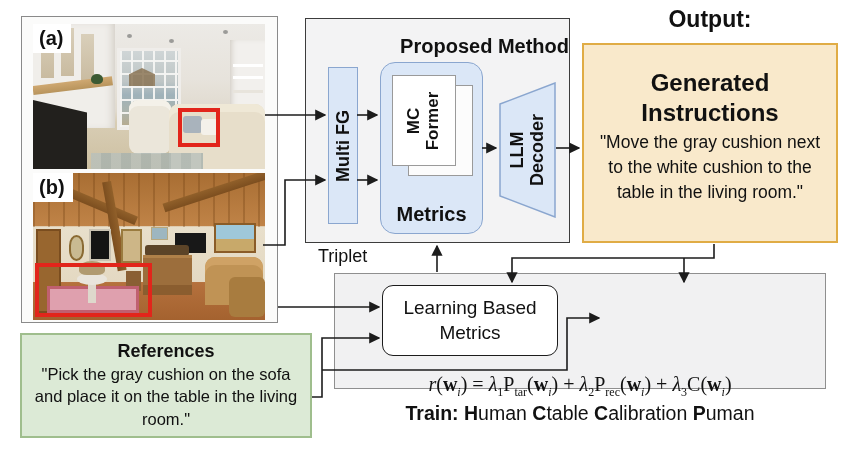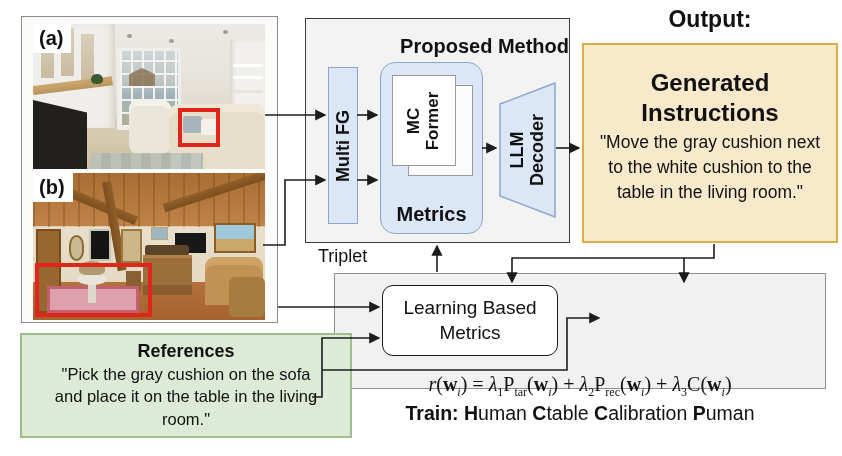--- a/index.html
+++ b/index.html
@@ -92,21 +92,21 @@
   
   .trainbox{left:334px;top:273px;width:492px;height:116px;background:#f1f1f2;border:1.5px solid #8f8f8f;box-sizing:border-box;}
   .metric{background:#ffffff;border:1.6px solid #1c1c1c;border-radius:11px;box-sizing:border-box;
     display:flex;align-items:center;justify-content:center;text-align:center;font-size:19px;line-height:1.3;}
   .learning{left:47px;top:11px;width:176px;height:71px;}
   .ngram{left:267px;top:11px;width:166px;height:71px;}
   .formula{left:0;top:99px;width:100%;text-align:center;font-family:"Liberation Serif","DejaVu Serif",serif;font-size:20px;}
   .trainphase{left:0;top:128px;width:100%;text-align:center;font-size:19.5px;}
 
   
-  .refbox{left:20px;top:333px;width:332px;height:105px;background:#dcead6;border:2px solid #9fbe8d;box-sizing:border-box;text-align:center;}
+  .refbox{left:20px;top:333px;width:292px;height:105px;background:#dcead6;border:2px solid #9fbe8d;box-sizing:border-box;text-align:center;}
   .ref-title{margin-top:6px;font-size:18px;font-weight:bold;}
   .ref-body{margin:1px auto 0;width:270px;font-size:16.5px;line-height:1.35;}
 
   
   .wires{left:0;top:0;width:842px;height:456px;pointer-events:none;z-index:20;}
 </style>
 </head>
 <body>
 
 <div class="abs panel"></div>

